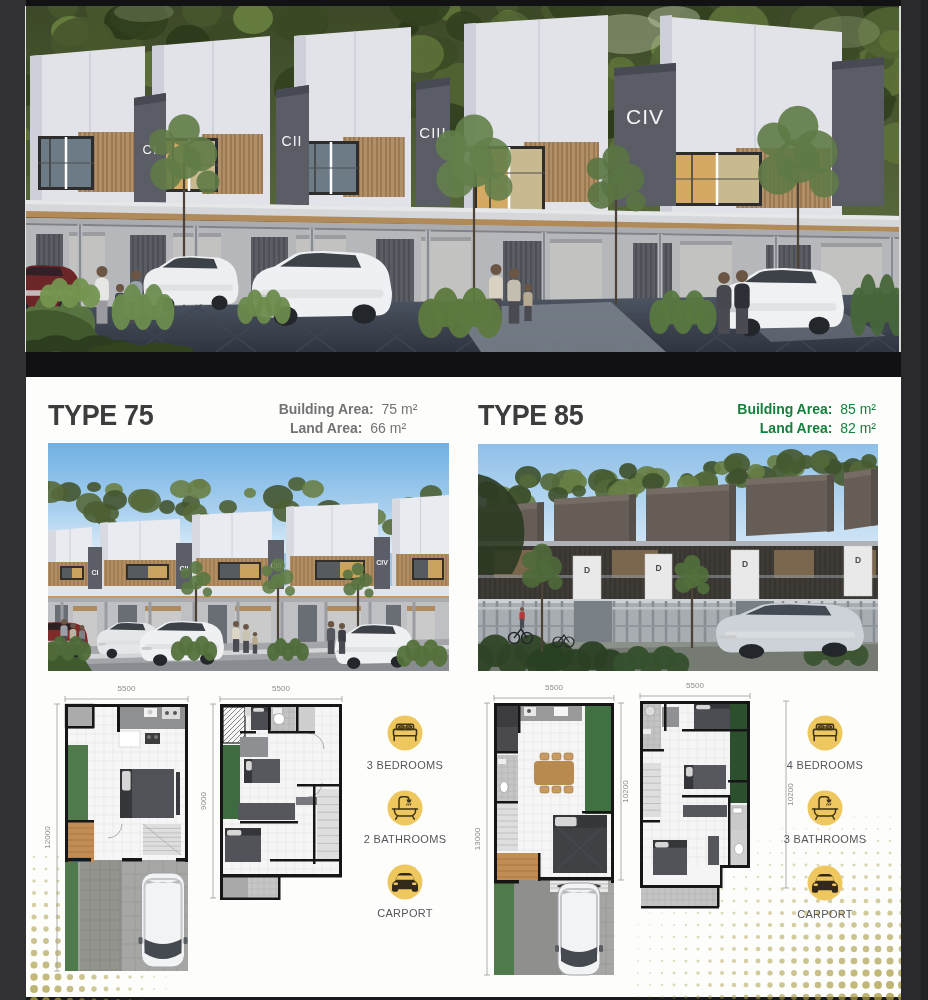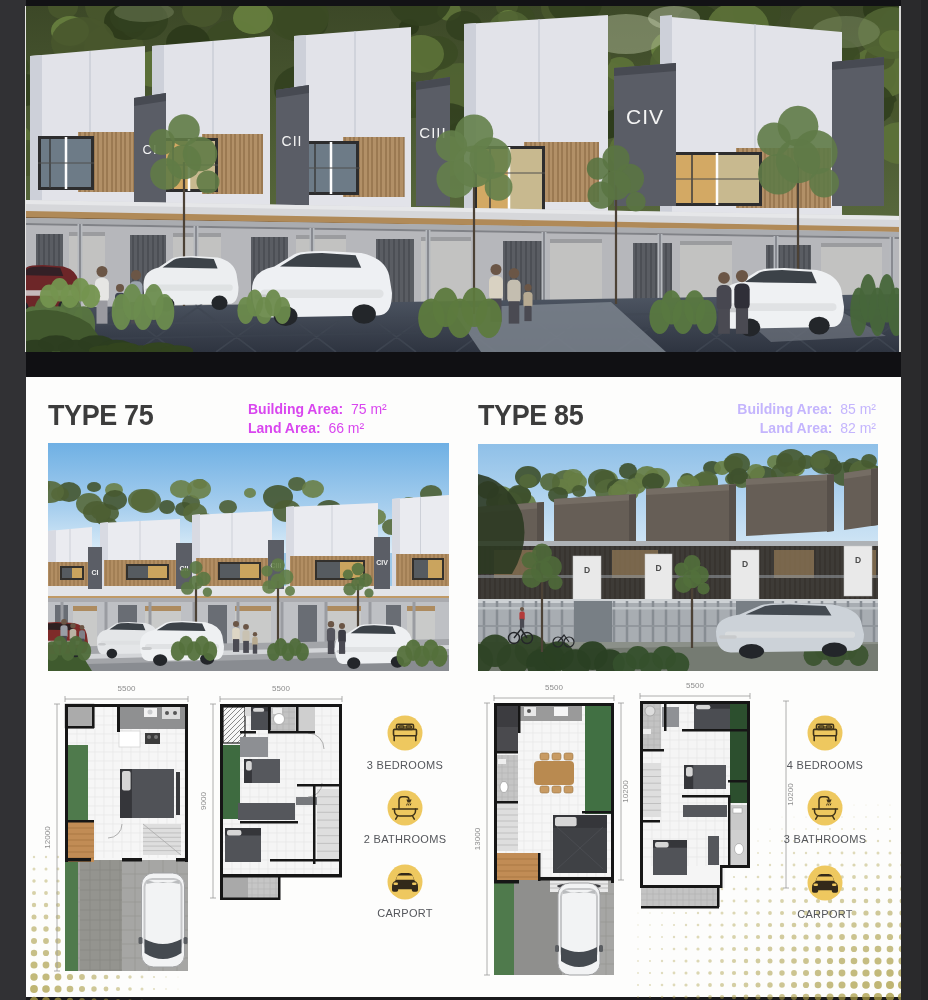--- a/index.html
+++ b/index.html
@@ -385,25 +385,25 @@
 <div class="abs" style="left:899px;top:6px;width:2px;height:346px;background:#d8d8d6;"></div>
 
 <div class="abs" style="left:26px;top:352px;width:875px;height:25px;background:#101013;"></div>
 
 <div class="abs" style="left:26px;top:377px;width:875px;height:620px;background:#fdfdfc;"></div>
 
 <div class="abs" style="left:26px;top:997px;width:875px;height:3px;background:#1a1a1d;"></div>
 
 <div class="abs" style="left:48px;top:399px;font-size:29px;font-weight:bold;color:#3c3c3c;letter-spacing:-0.4px;transform:scaleX(0.93);transform-origin:0 0;">TYPE 75</div>
 
-<div class="abs" style="left:248px;top:400px;width:200px;text-align:left;font-size:14px;color:#d946ef;line-height:19px;"><b>Building Area:</b>&nbsp; 75 m²<br><b>Land Area:</b>&nbsp; 66 m²</div>
+<div class="abs" style="left:248px;top:400px;width:200px;text-align:center;font-size:14px;color:#737373;line-height:19px;"><b>Building Area:</b>&nbsp; 75 m²<br><b>Land Area:</b>&nbsp; 66 m²</div>
 
 <div class="abs" style="left:478px;top:399px;font-size:29px;font-weight:bold;color:#3c3c3c;letter-spacing:-0.4px;transform:scaleX(0.93);transform-origin:0 0;">TYPE 85</div>
 
-<div class="abs" style="left:676px;top:400px;width:200px;text-align:right;font-size:14px;color:#c4b5fd;line-height:19px;"><b>Building Area:</b>&nbsp; 85 m²<br><b>Land Area:</b>&nbsp; 82 m²</div>
+<div class="abs" style="left:676px;top:400px;width:200px;text-align:right;font-size:14px;color:#15803d;line-height:19px;"><b>Building Area:</b>&nbsp; 85 m²<br><b>Land Area:</b>&nbsp; 82 m²</div>
 
 <div class="abs" style="left:48px;top:443px;width:401px;height:228px;background:#9cc8e8;" id="photoB">
 <svg width="401" height="228" viewBox="0 0 401 228">
       <defs>
         <linearGradient id="skyB" x1="0" y1="0" x2="0" y2="1">
           <stop offset="0" stop-color="#6fb0e4"></stop>
           <stop offset="0.6" stop-color="#a8cfee"></stop>
           <stop offset="1" stop-color="#dcedf8"></stop>
         </linearGradient>
       </defs>

